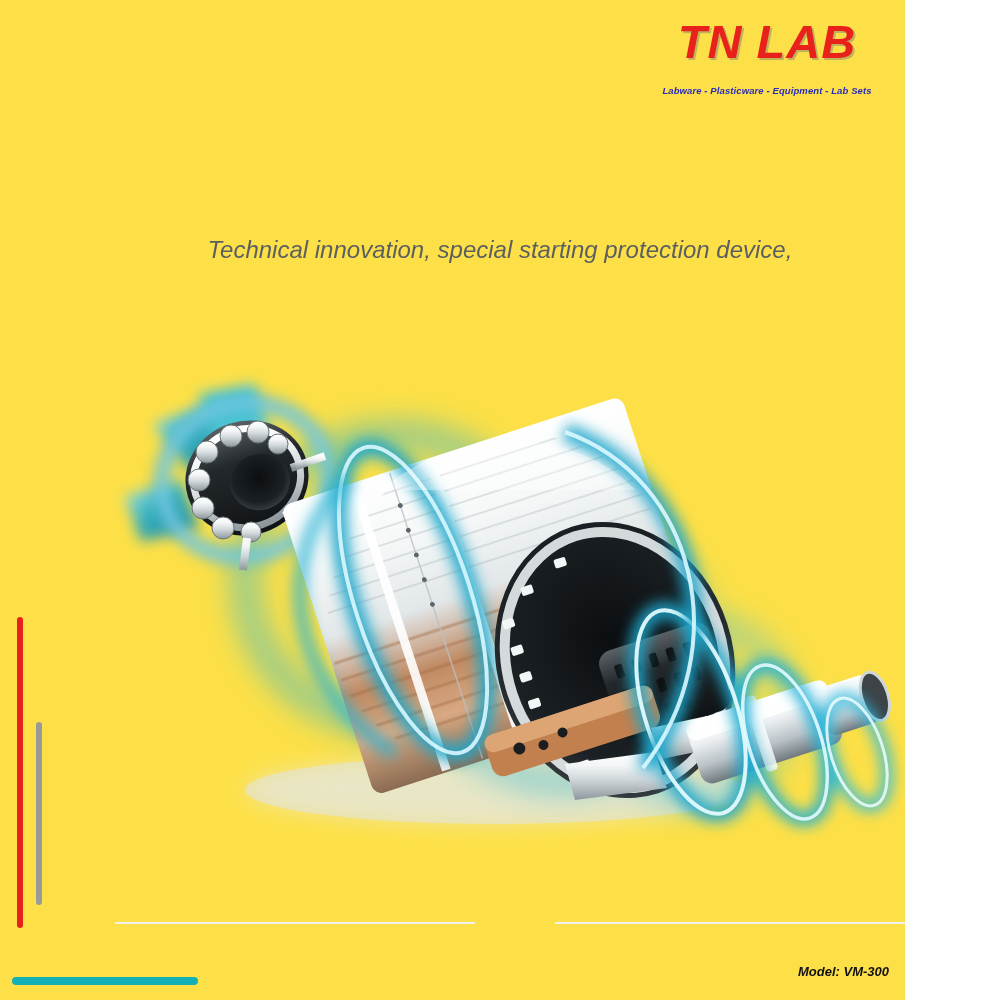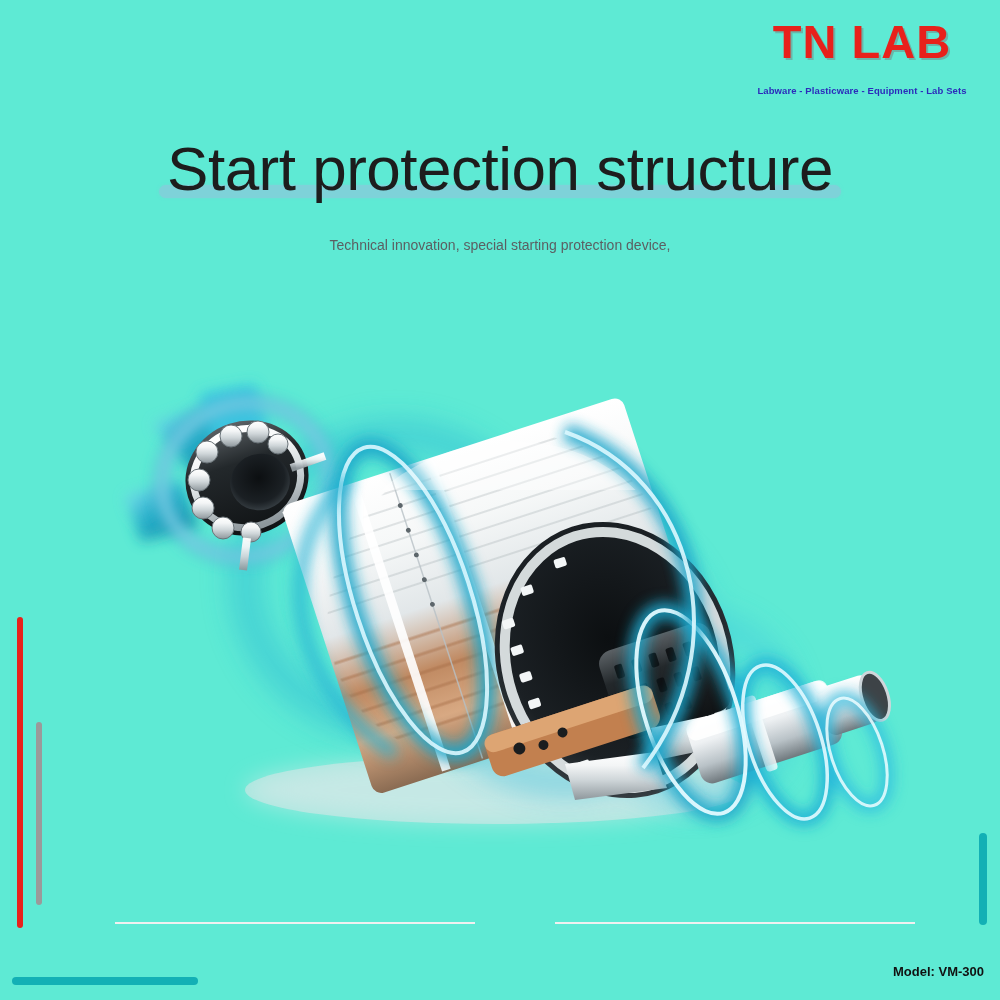--- a/index.html
+++ b/index.html
@@ -5,24 +5,25 @@
   html, body {
     margin: 0;
     padding: 0;
     background: #ffffff;
   }
   body {
     font-family: "Liberation Sans", sans-serif;
   }
   #page {
     position: relative;
-    width: 1000px;
+    width: 905px;
     height: 1000px;
-    background: #5eead4;
+    background: #fde047;
     overflow: hidden;
+    font-style: italic;
   }
 
   
   #brand-logo {
     position: absolute;
     top: 18px;
     right: 18px;
     width: 240px;
     text-align: center;
   }
@@ -85,21 +86,21 @@
   
   #subtitle-block {
     position: absolute;
     left: 0;
     top: 238px;
     width: 1000px;
     text-align: center;
   }
   .subtitle-line {
     font-family: "Liberation Sans", sans-serif;
-    font-size: 14px;
+    font-size: 24px;
     color: #5b5f62;
     line-height: 1.0;
     margin-bottom: 19px;
     white-space: nowrap;
   }
 
   
   #motor-figure {
     position: absolute;
     left: 95px;
@@ -175,26 +176,20 @@
 </head>
 <body>
 
 <div id="page">
 
   <div id="brand-logo">
     <div id="brand-name">TN LAB</div>
     <div id="brand-tagline">Labware - Plasticware - Equipment - Lab Sets</div>
   </div>
 
-  <div id="headline-block">
-    <span id="headline-wrap">
-      <span id="headline-underline"></span>
-      <span id="headline-text">Start protection structure</span>
-    </span>
-  </div>
 
   <div id="subtitle-block">
     <div class="subtitle-line">Technical innovation, special starting protection device,</div>
   </div>
 
   <div id="motor-figure">
     <svg viewBox="0 0 820 500" xmlns="http://www.w3.org/2000/svg">
       <defs>
         <linearGradient id="gMetal" x1="0" y1="0" x2="0" y2="1">
           <stop offset="0%" stop-color="#ffffff"></stop>

